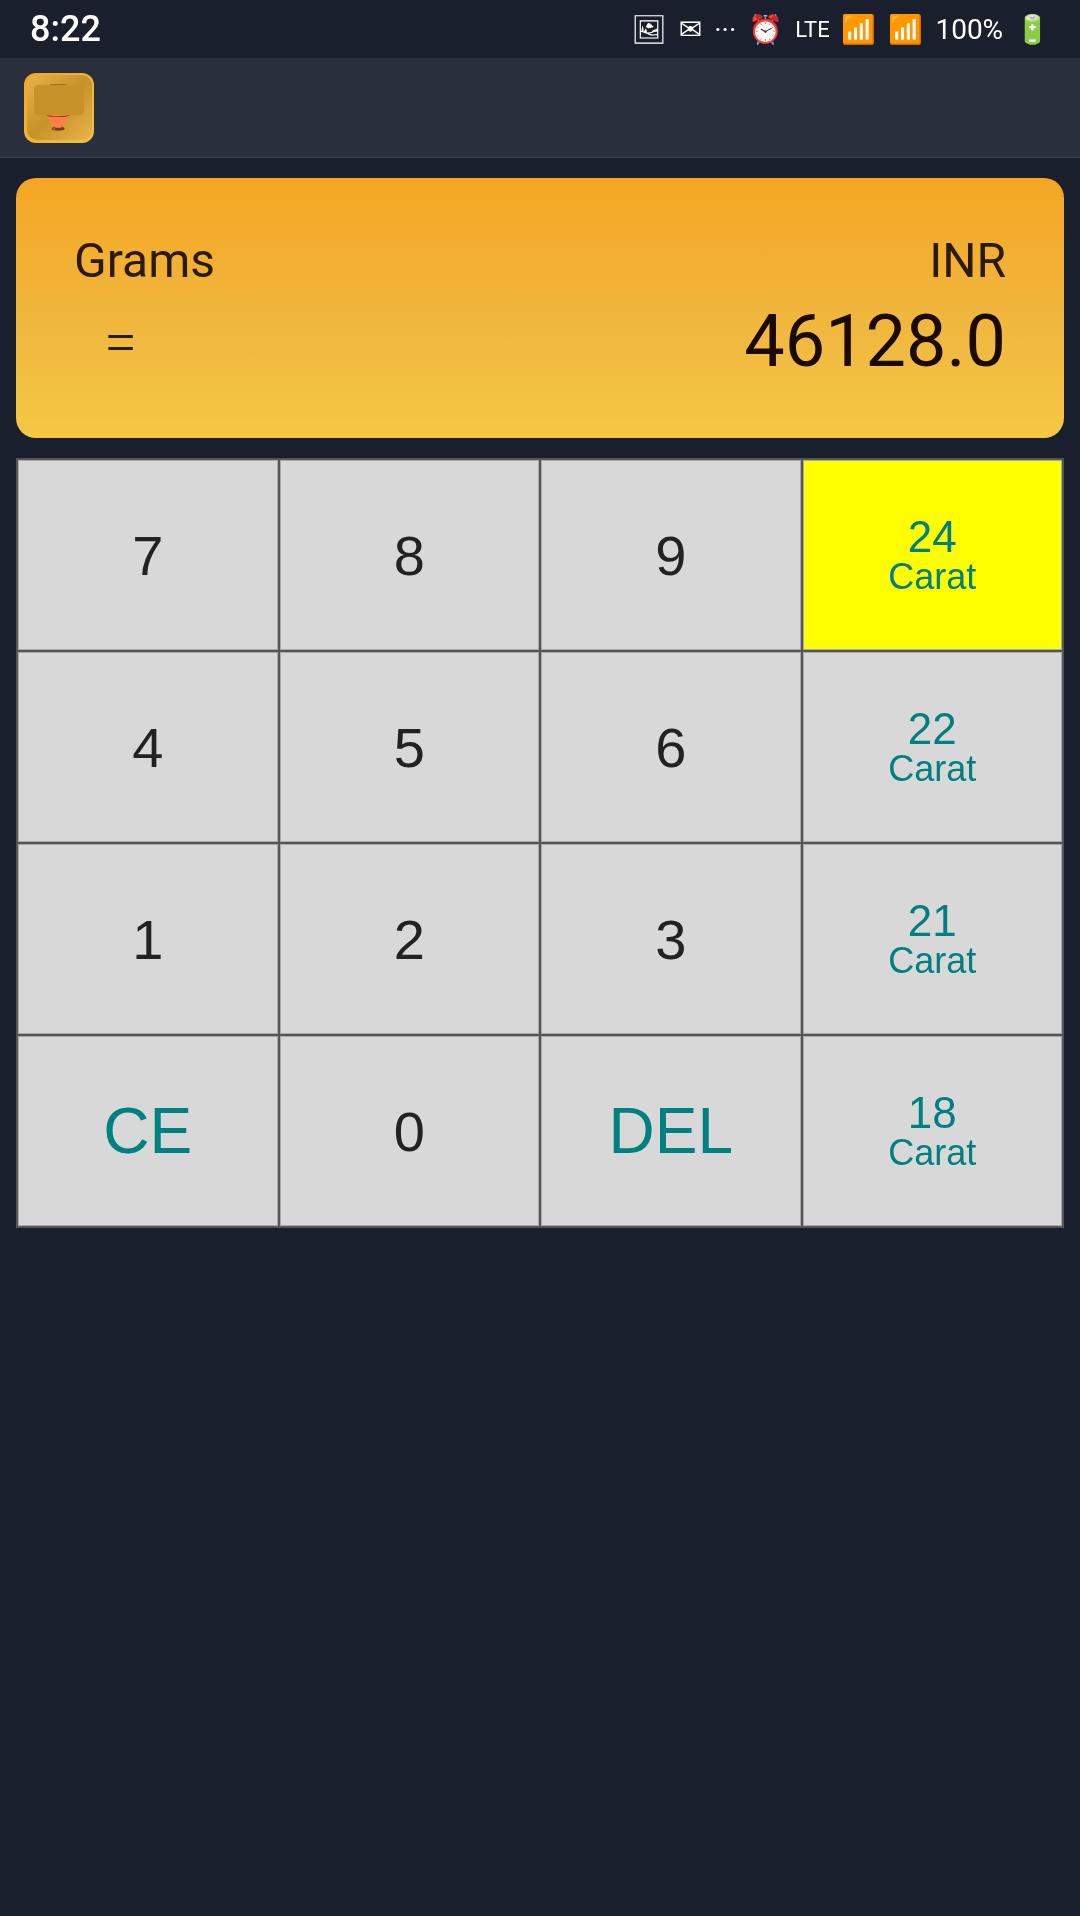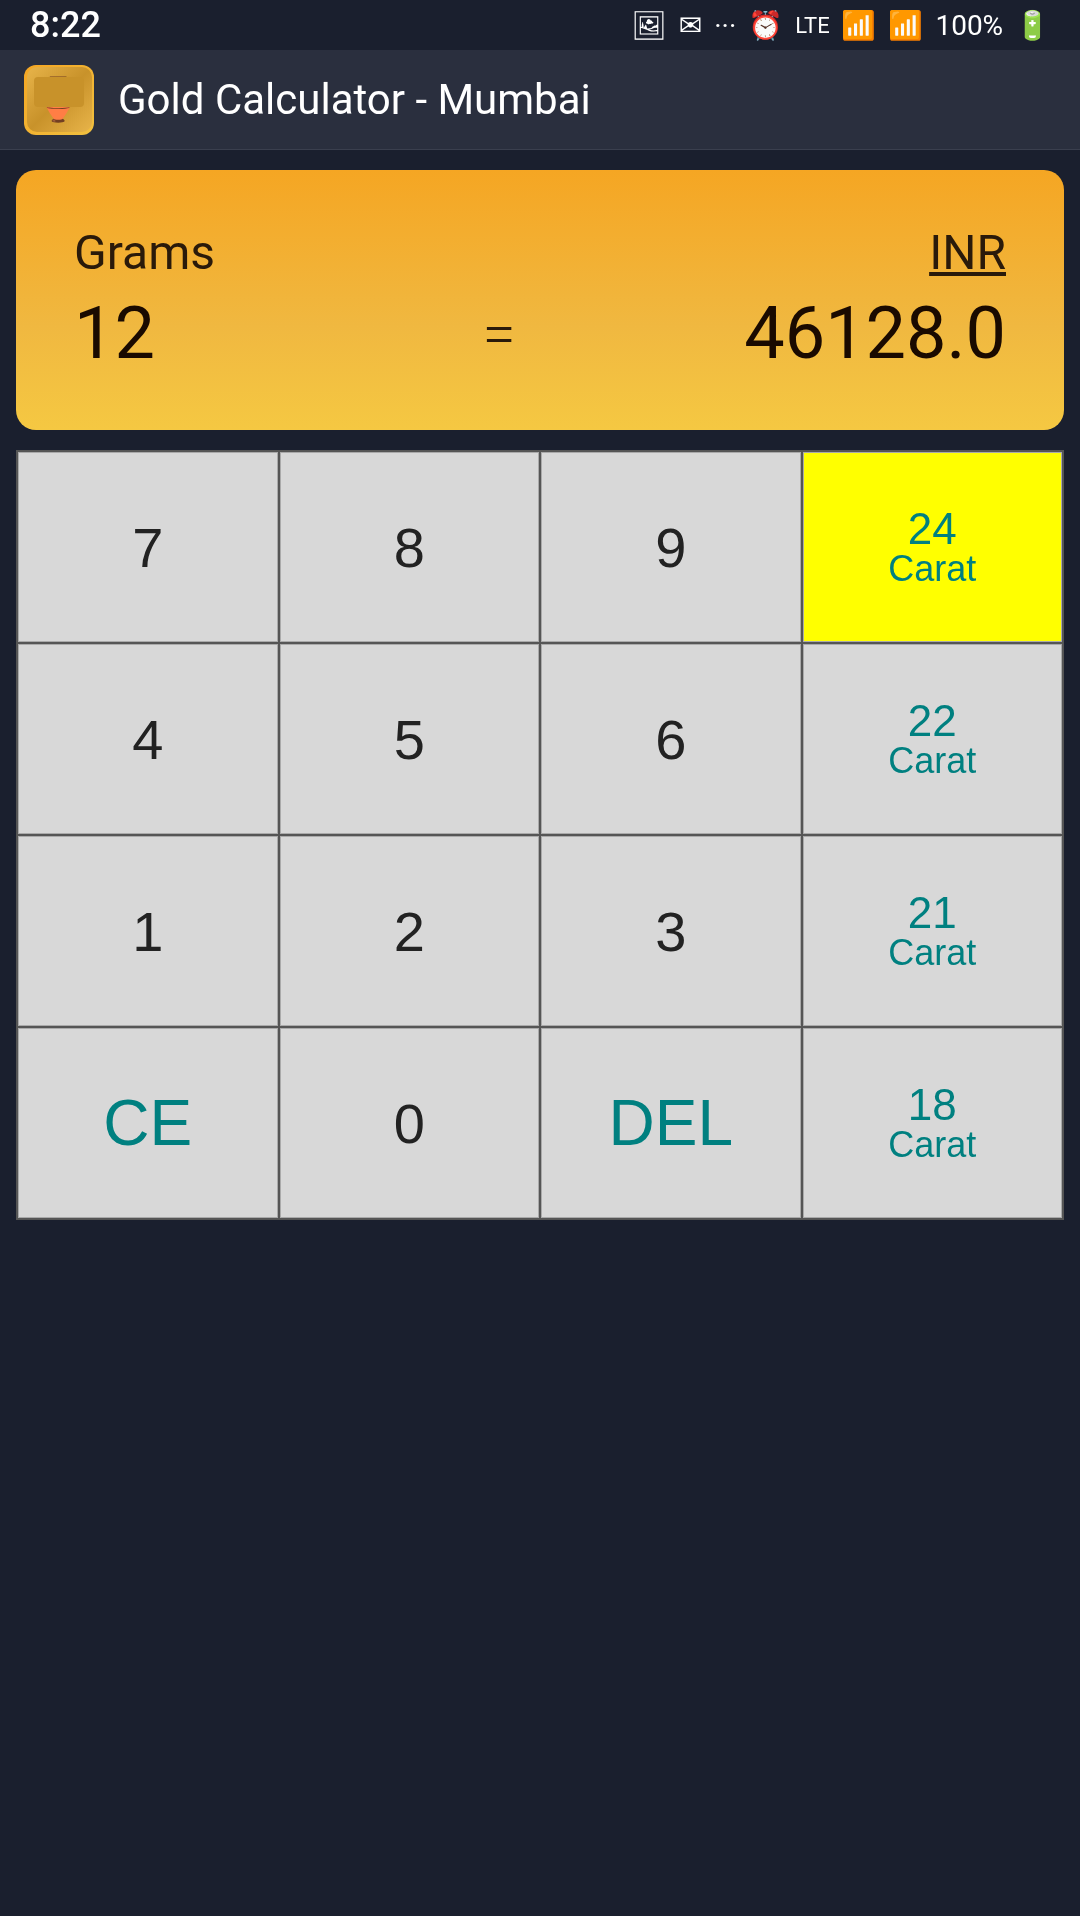--- a/index.html
+++ b/index.html
@@ -10,21 +10,21 @@
       height: 1916px;
       background: #1a1f2e;
       font-family: 'Roboto', Arial, sans-serif;
       overflow: hidden;
       position: relative;
     }
 
     
     .status-bar {
       width: 100%;
-      height: 50px;
+      height: 58px;
       background: #1a1f2e;
       display: flex;
       align-items: center;
       justify-content: space-between;
       padding: 0 30px;
     }
     .status-time {
       font-size: 36px;
       color: white;
       font-weight: 500;
@@ -105,21 +105,20 @@
       justify-content: space-between;
       margin-bottom: 10px;
     }
     .display-label {
       font-size: 48px;
       color: #2a1a0a;
       font-weight: 400;
     }
     .display-label-inr {
       margin-left: 0;
-      text-decoration: underline;
     }
     .display-values {
       display: flex;
       width: 100%;
       align-items: center;
       justify-content: space-between;
     }
     .display-grams-value {
       font-size: 72px;
       color: #1a0a00;
@@ -203,30 +202,28 @@
     <span>📶</span>
     <span>100%</span>
     <span>🔋</span>
   </div>
 </div>
 
 <div class="app-header">
   <div class="app-icon">
     <div class="app-icon-img"></div>
   </div>
-  <span class="app-title">Gold Calculator - Mumbai</span>
 </div>
 
 <div class="display-panel">
   <div class="display-labels">
     <span class="display-label">Grams</span>
     <span class="display-label display-label-inr">INR</span>
   </div>
   <div class="display-values">
-    <span class="display-grams-value">12</span>
     <span class="display-equals">=</span>
     <span class="display-inr-value">46128.0</span>
   </div>
 </div>
 
 <div class="calc-grid">
 
   <button class="calc-btn">
     <span>7</span>
   </button>

